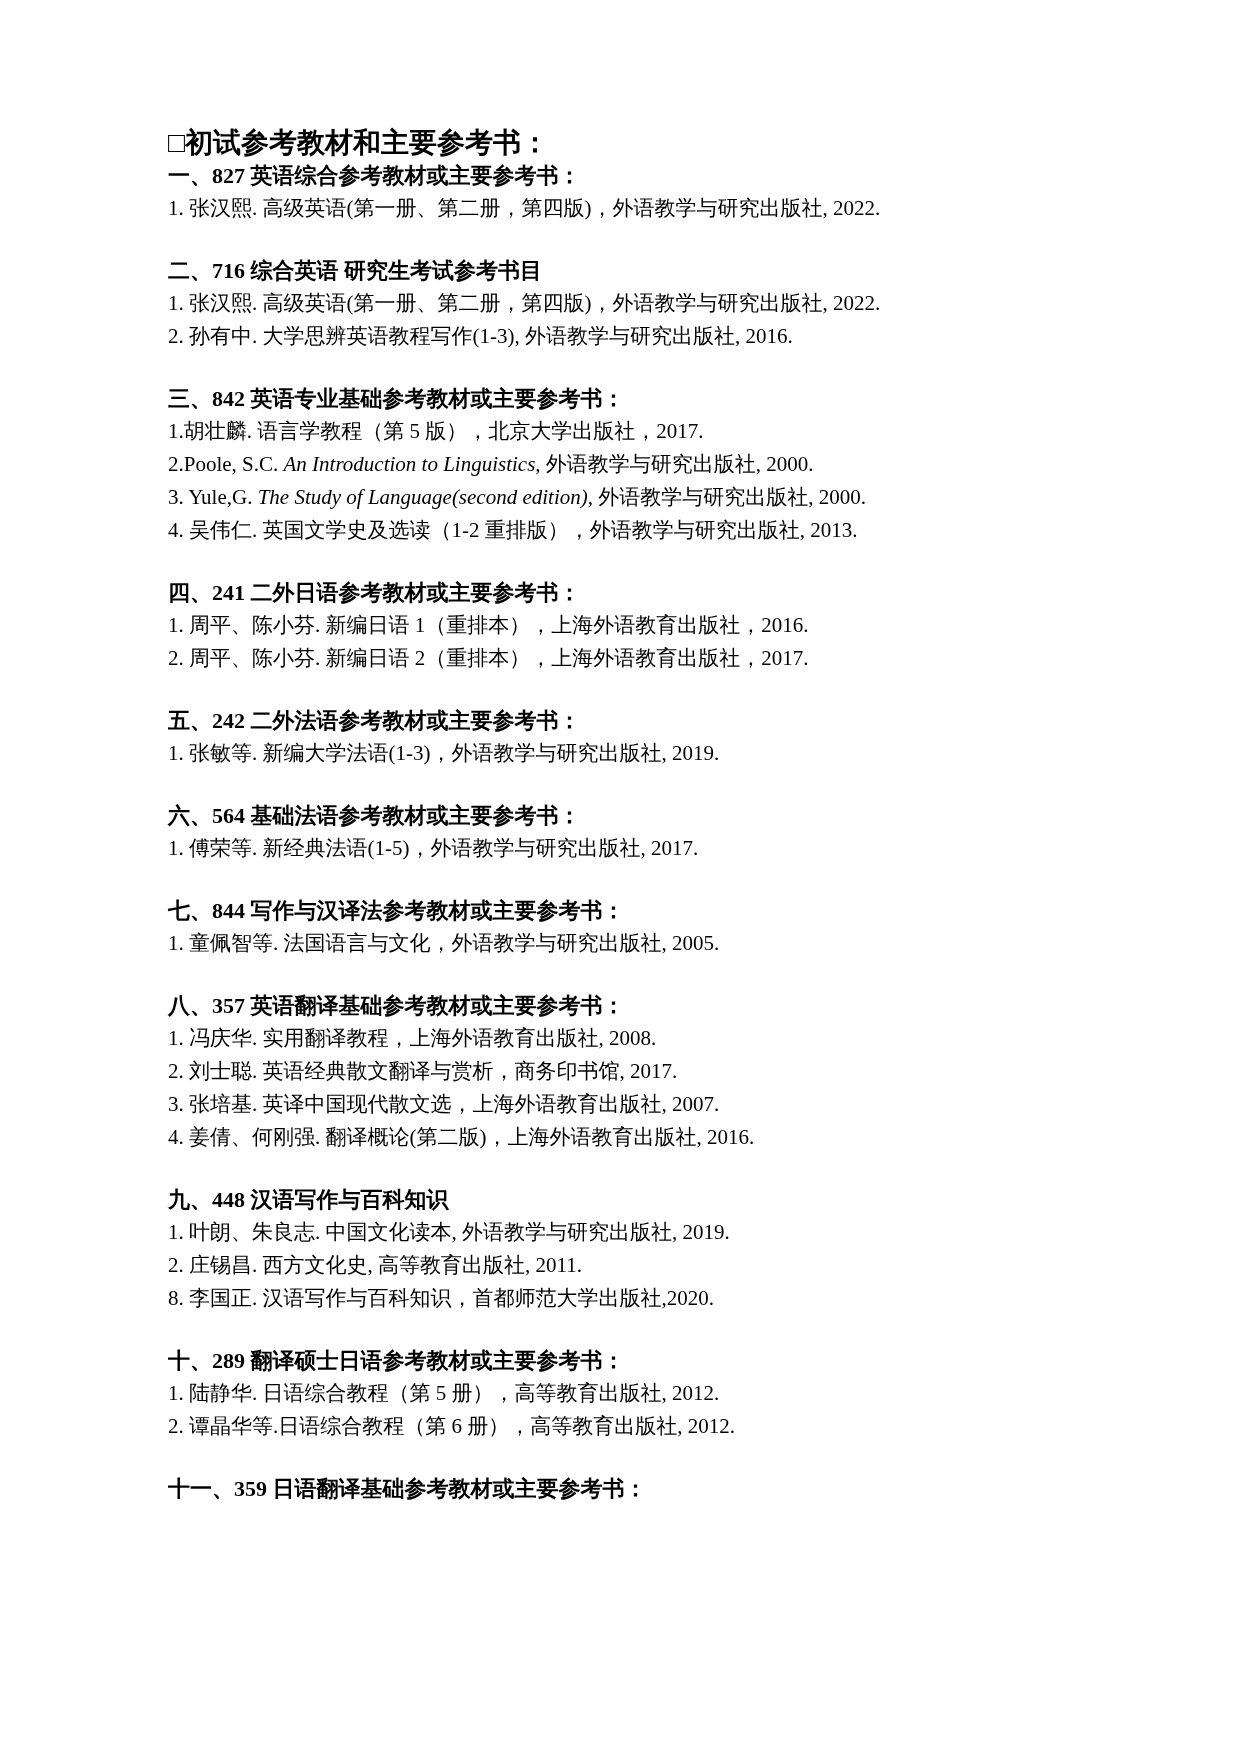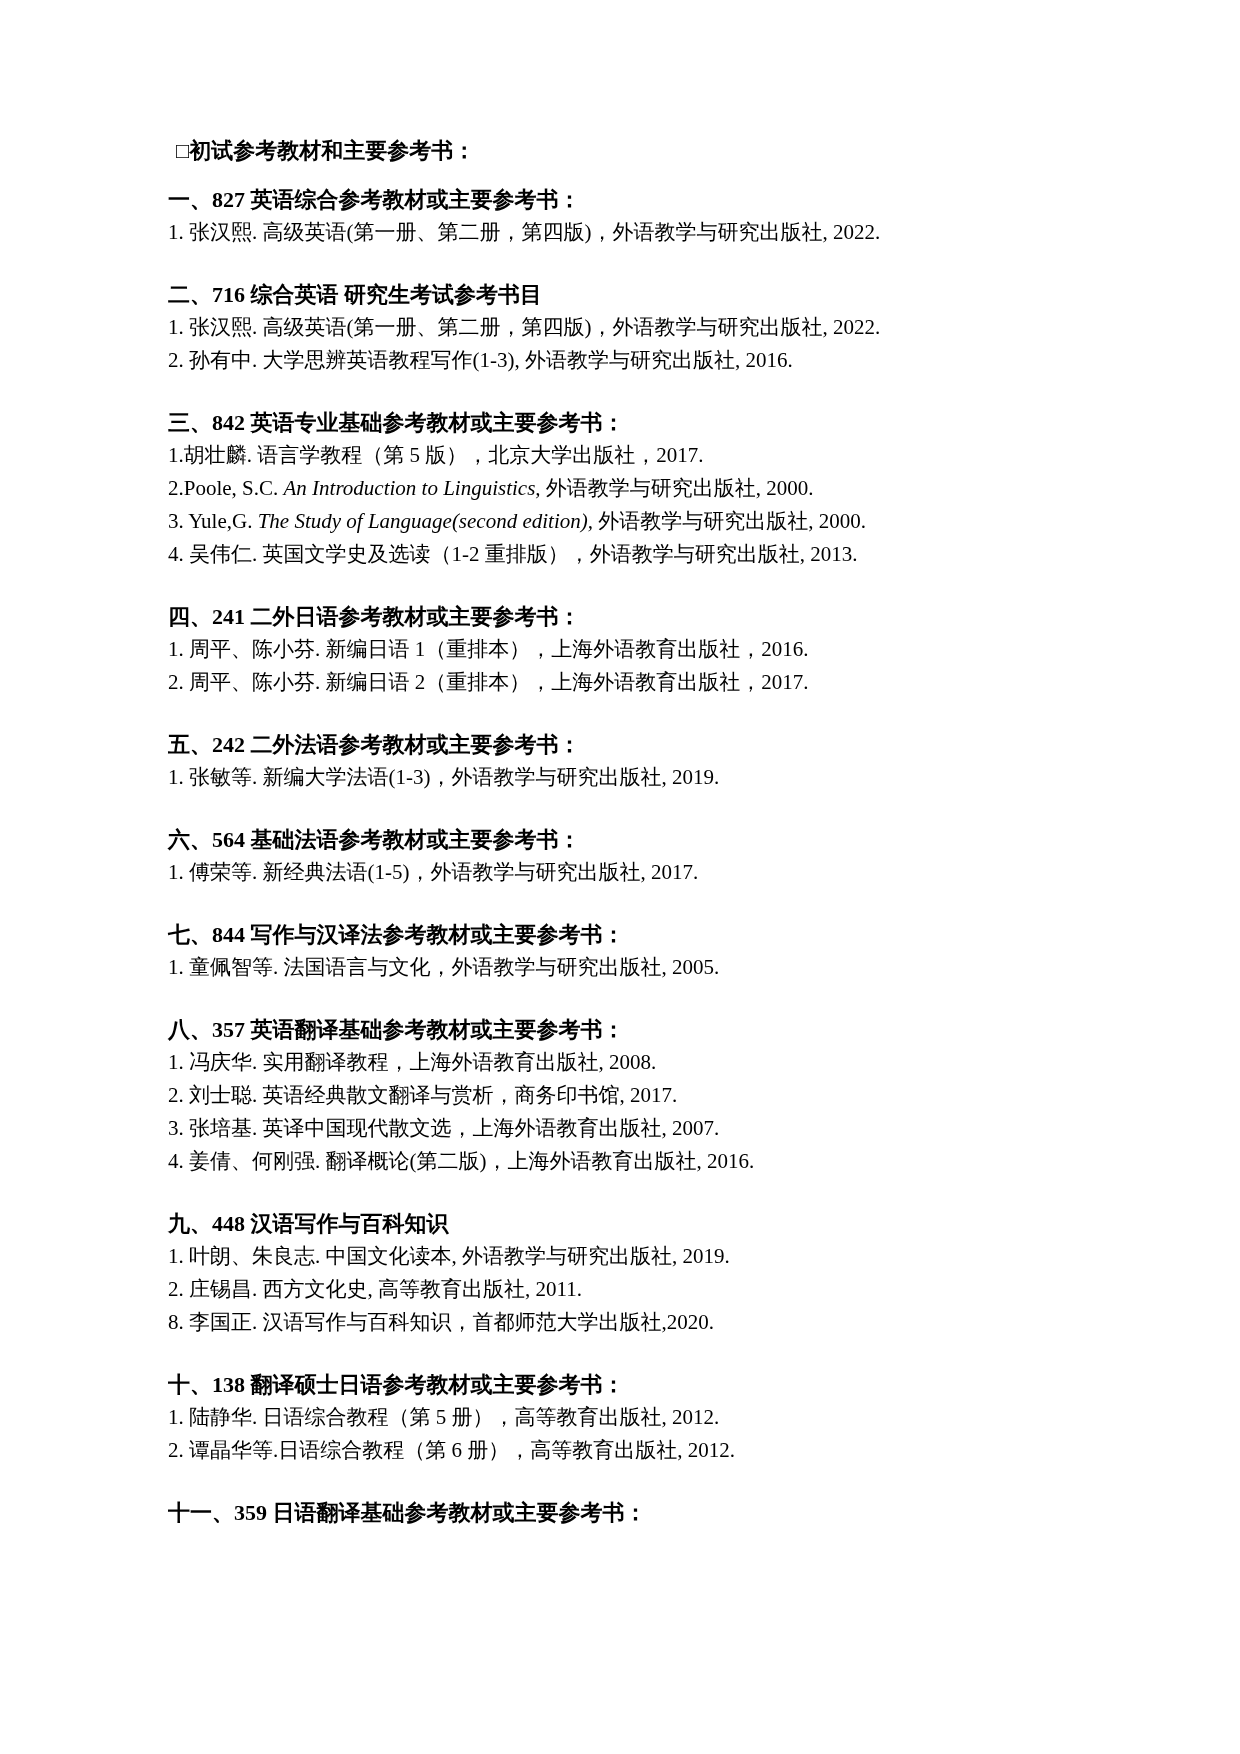--- a/index.html
+++ b/index.html
@@ -15,30 +15,30 @@
     color: #000000;
     overflow: hidden;
   }
   .page {
     position: absolute;
     top: 126px;
     left: 168px;
     width: 910px;
   }
   .doc-title {
-    font-size: 22px;
+    font-size: 28px;
     font-weight: bold;
     line-height: 33px;
-    margin: 8px;
+    margin: 0;
   }
   section.book-section {
     margin-top: 29px;
   }
   section.book-section.first {
-    margin-top: 16px;
+    margin-top: 0;
   }
   h2.heading {
     font-size: 22px;
     font-weight: bold;
     line-height: 33px;
     margin: 0;
   }
   p.item {
     font-size: 21px;
     font-weight: normal;
@@ -97,21 +97,21 @@
         <p class="item">3. 张培基. 英译中国现代散文选，上海外语教育出版社, 2007.</p>
         <p class="item">4. 姜倩、何刚强. 翻译概论(第二版)，上海外语教育出版社, 2016.</p>
       </section>
       <section class="book-section">
         <h2 class="heading">九、448 汉语写作与百科知识</h2>
         <p class="item">1. 叶朗、朱良志. 中国文化读本, 外语教学与研究出版社, 2019.</p>
         <p class="item">2. 庄锡昌. 西方文化史, 高等教育出版社, 2011.</p>
         <p class="item">8. 李国正. 汉语写作与百科知识，首都师范大学出版社,2020.</p>
       </section>
       <section class="book-section">
-        <h2 class="heading">十、138 翻译硕士日语参考教材或主要参考书：</h2>
+        <h2 class="heading">十、289 翻译硕士日语参考教材或主要参考书：</h2>
         <p class="item">1. 陆静华. 日语综合教程（第 5 册），高等教育出版社, 2012.</p>
         <p class="item">2. 谭晶华等.日语综合教程（第 6 册），高等教育出版社, 2012.</p>
       </section>
       <section class="book-section">
         <h2 class="heading">十一、359 日语翻译基础参考教材或主要参考书：</h2>
       </section>
     </div>
 </div>
 
 </body></html>

